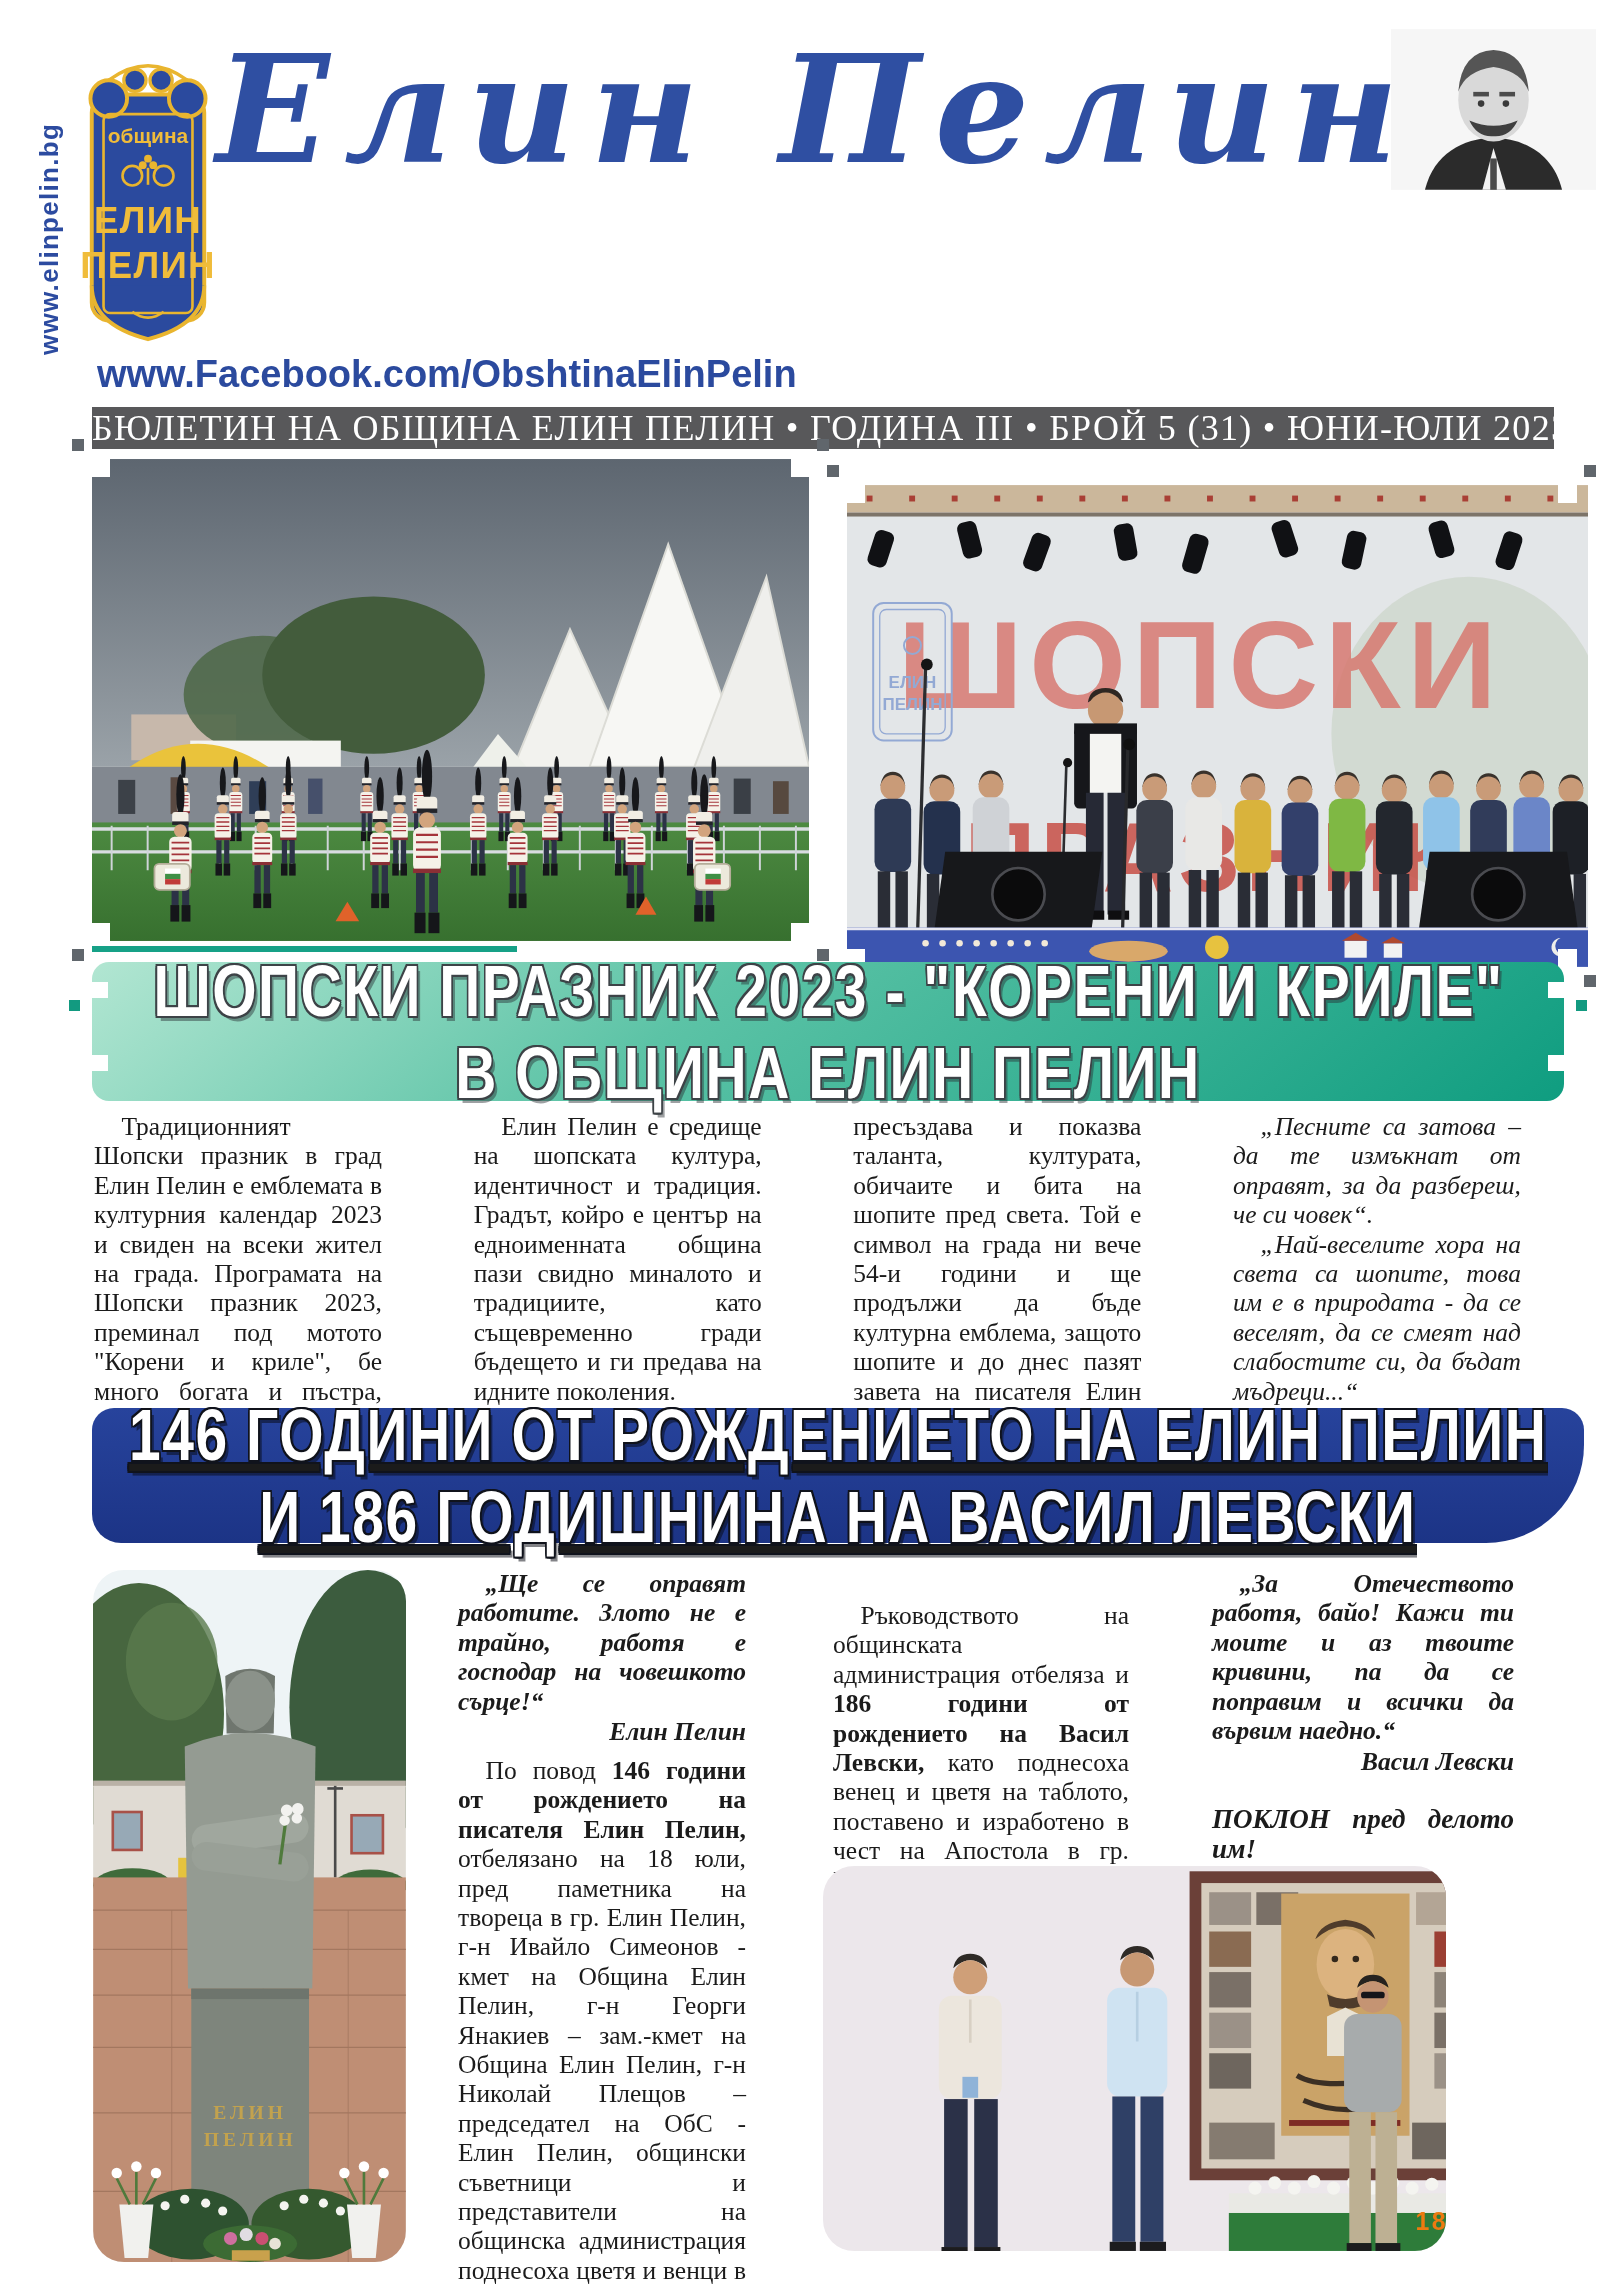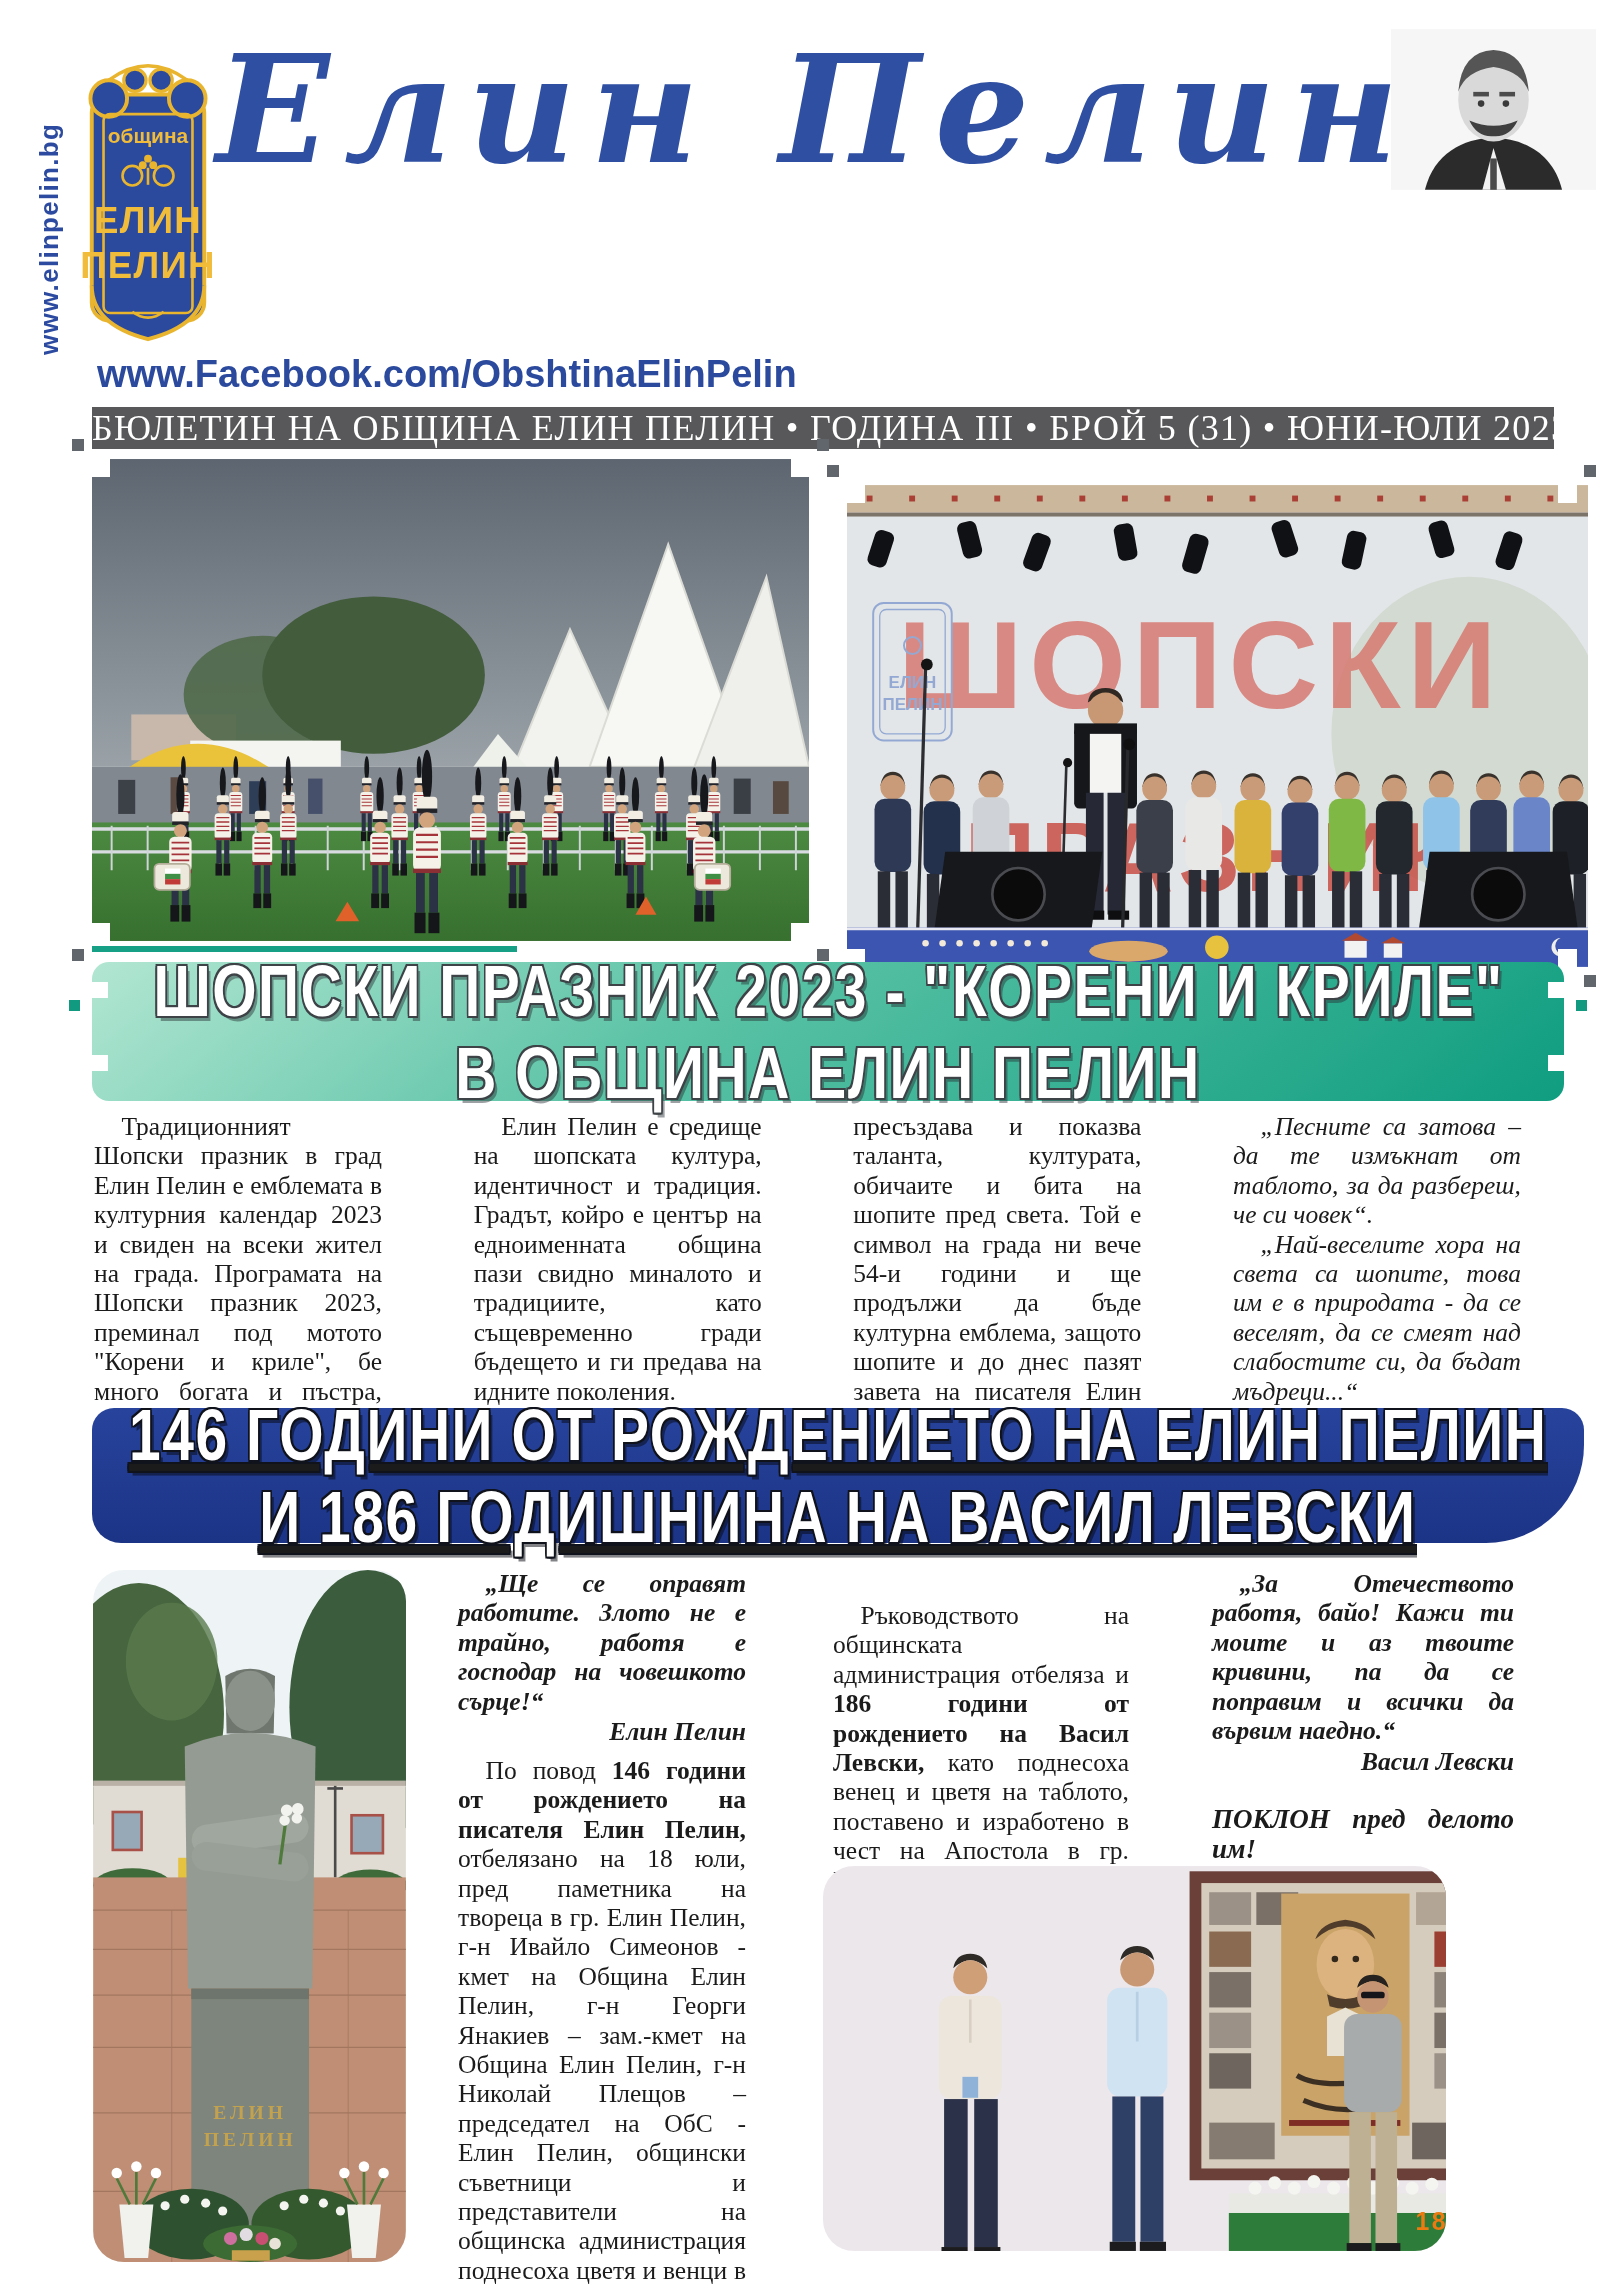--- a/index.html
+++ b/index.html
@@ -391,21 +391,21 @@
       <p class="ind">Традиционният Шопски празник в град Елин Пелин е емблемата в културния календар 2023 и свиден на всеки жител на града. Програмата на Шопски празник 2023, преминал под мотото "Корени и криле", бе много богата и пъстра, също като шопите и шопската култура.</p>
     </div>
     <div class="col">
       <p class="ind">Елин Пелин е средище на шопската култура, идентичност и традиция. Градът, койро е център на едноименната община пази свидно миналото и традициите, като същевременно гради бъдещето и ги предава на идните поколения.</p>
       <p class="ind">Шопският празник гордо</p>
     </div>
     <div class="col">
       <p>пресъздава и показва таланта, културата, обичаите и бита на шопите пред света. Той е символ на града ни вече 54-и години и ще продължи да бъде културна емблема, защото шопите и до днес пазят завета на писателя Елин Пелин, чието име с гордост носи техния град:</p>
     </div>
     <div class="col it">
-      <p class="ind">„Песните са затова – да те измъкнат от таблото, за да разбереш, че си човек“.</p>
+      <p class="ind">„Песните са затова – да те измъкнат от оправят, за да разбереш, че си човек“.</p>
       <p class="ind">„Най-веселите хора на света са шопите, това им е в природата - да се веселят, да се смеят над слабостите си, да бъдат мъдреци...“</p>
       <p class="cont">/продължава на 8-9 стр./</p>
     </div>
   </section>
 
   <section class="headline blue">
     <span class="hl">146 ГОДИНИ ОТ РОЖДЕНИЕТО НА ЕЛИН ПЕЛИН</span>
     <span class="hl">И 186 ГОДИШНИНА НА ВАСИЛ ЛЕВСКИ</span>
   </section>
 

